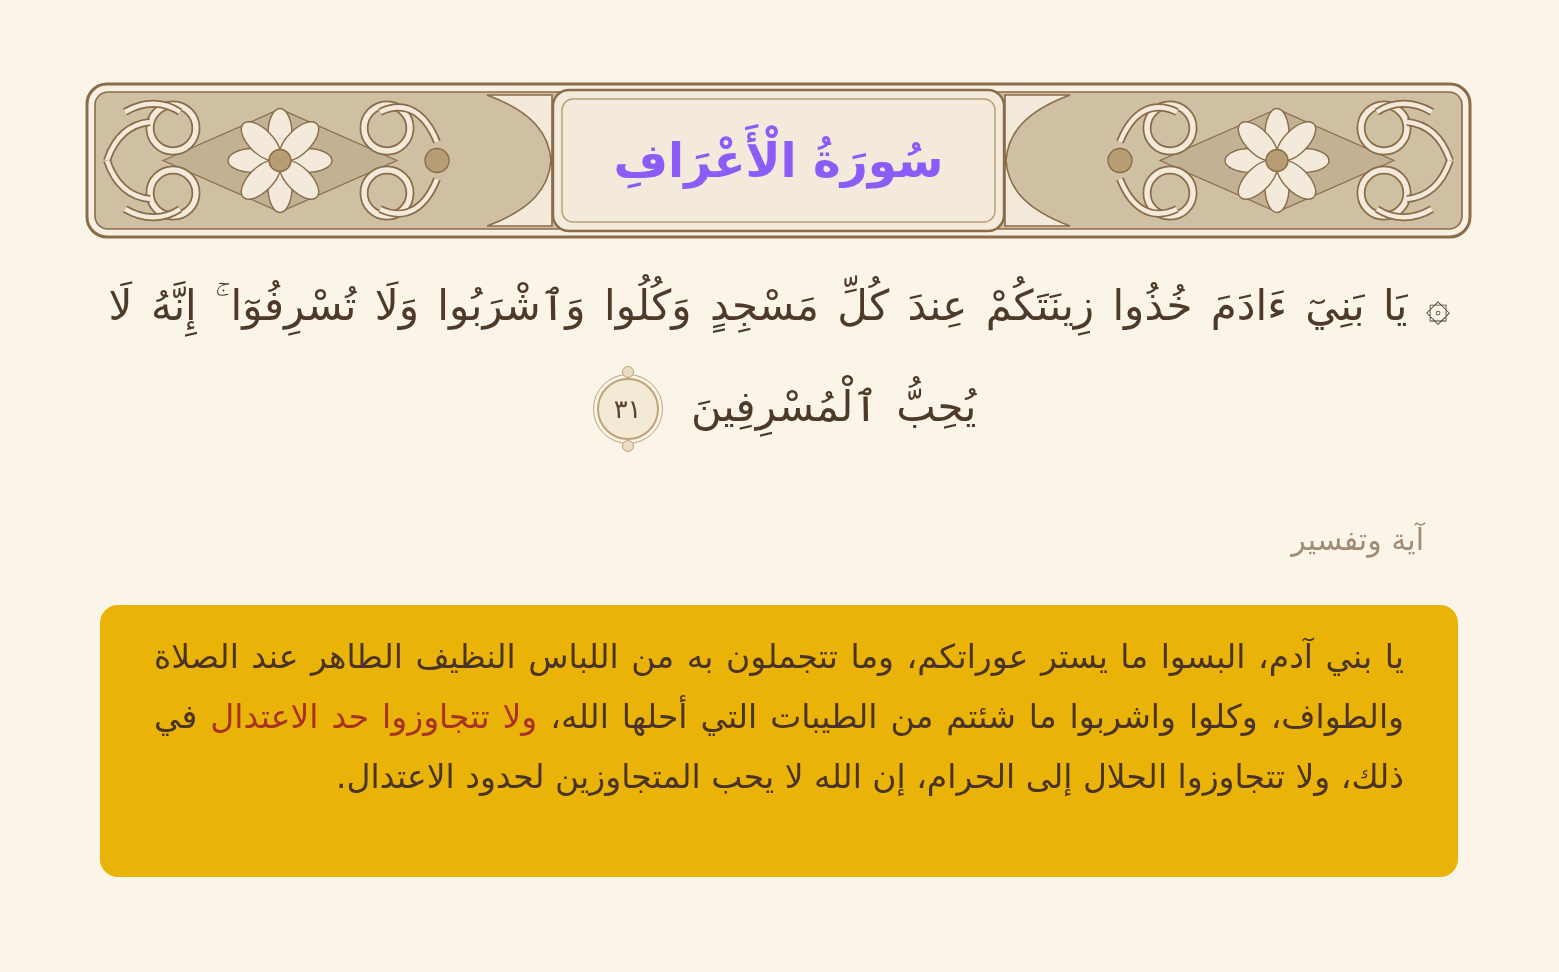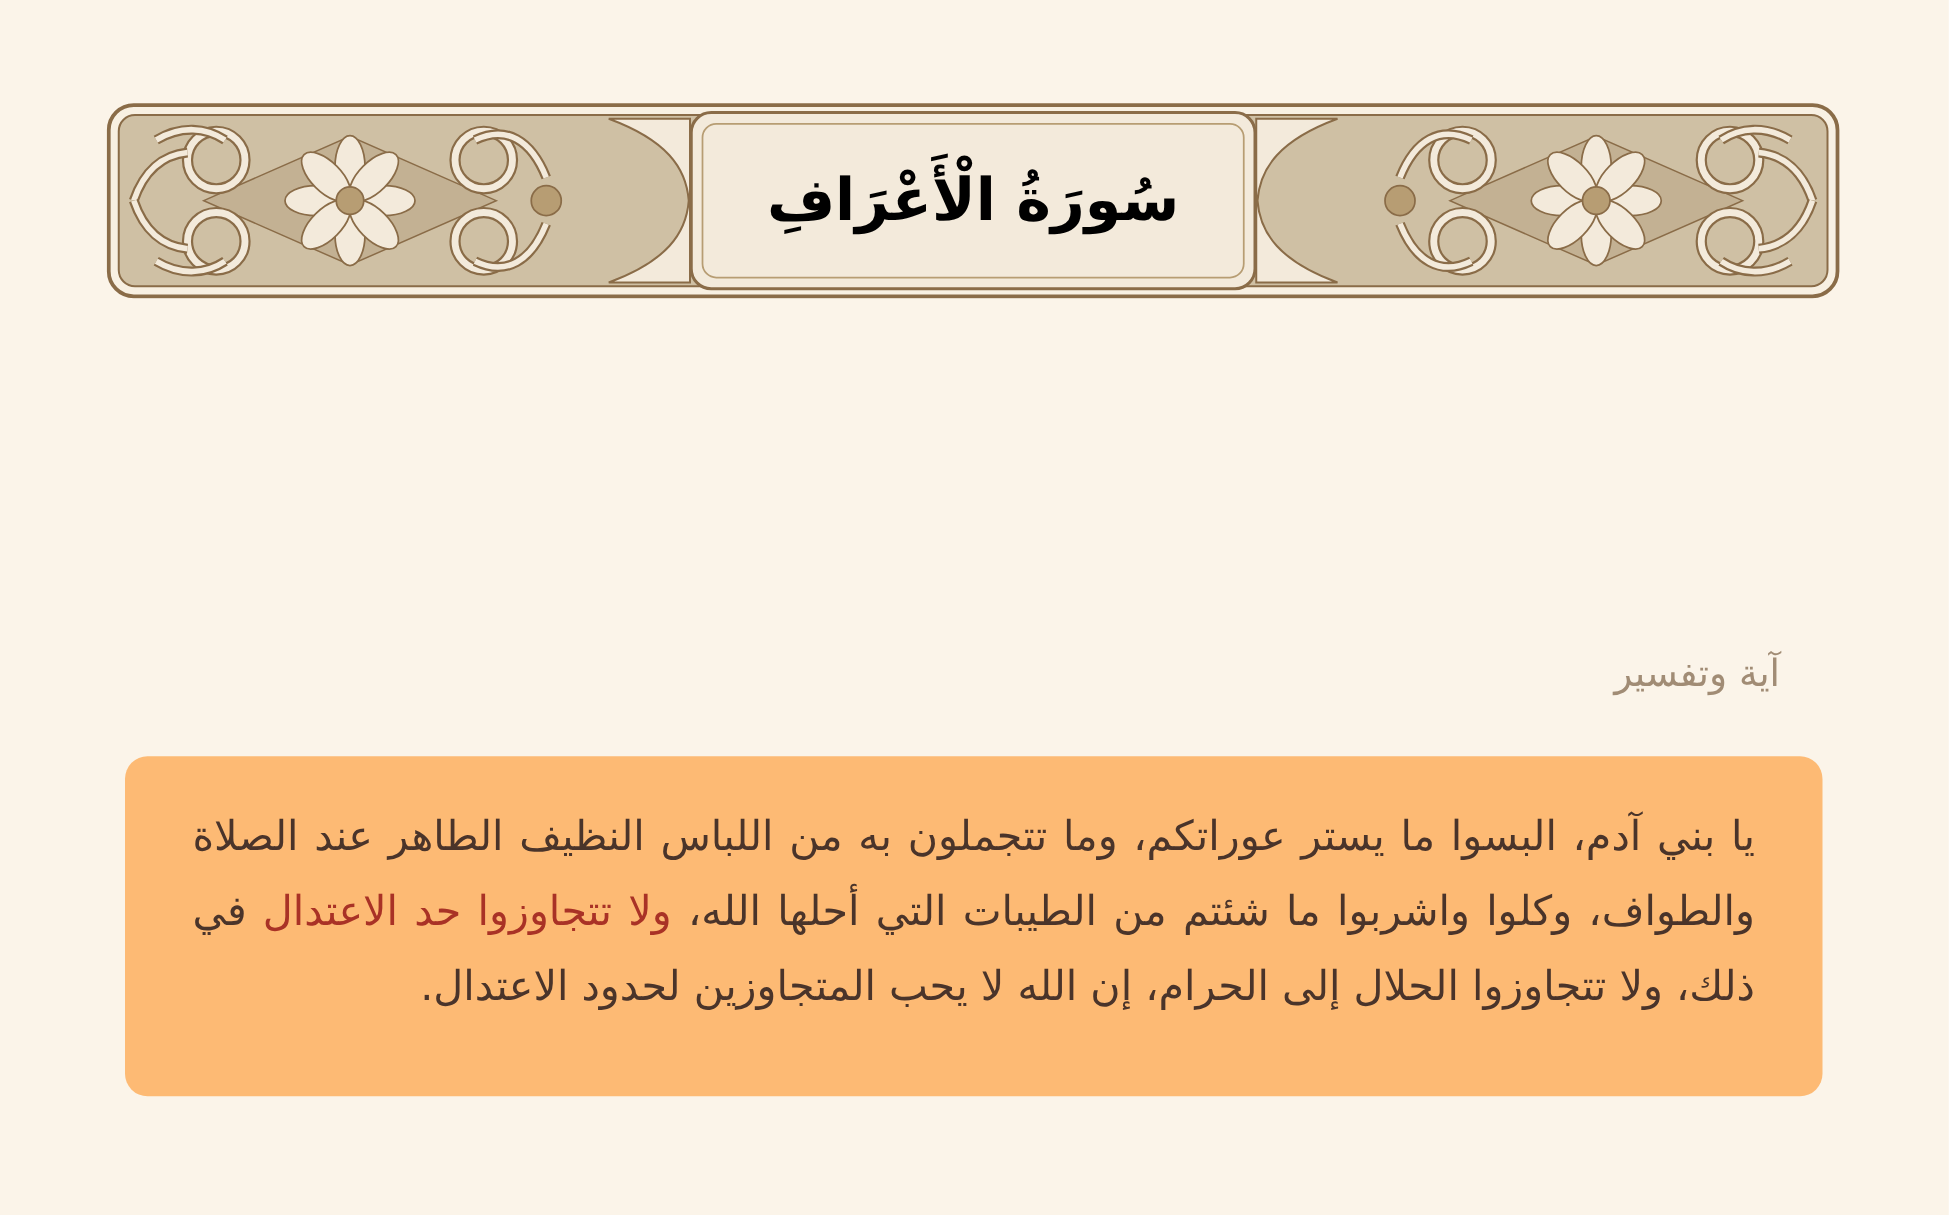--- a/index.html
+++ b/index.html
@@ -12,21 +12,21 @@
     direction:rtl;
   }
   
   .banner-wrap{
     position:absolute;left:85px;top:82px;width:1387px;height:157px;
   }
   .banner-wrap svg{position:absolute;inset:0;}
   .banner-title{
     position:absolute;inset:0;
     display:flex;align-items:center;justify-content:center;
-    font-size:47px;font-weight:bold;color:#000000;
+    font-size:47px;font-weight:bold;color:#8b5cf6;
     direction:rtl;letter-spacing:0px;
   }
   
   .verse-block{
     position:absolute;left:90px;top:256px;width:1379px;
     text-align:center;direction:rtl;
     font-size:42px;line-height:2.4;color:#4e3a28;
     word-spacing:5px;
   }
   .ayah-medallion{
@@ -49,22 +49,22 @@
   .ayah-medallion::after{bottom:-14px;}
   
   .section-label{
     position:absolute;right:135px;top:522px;
     font-size:30px;color:#a18c75;direction:rtl;
   }
   
   .tafsir-box{
     position:absolute;left:100px;top:605px;
     width:1358px;height:272px;box-sizing:border-box;
-    background:#fdba74;border-radius:18px;
-    padding:34px 54px 30px 54px;
+    background:#eab308;border-radius:18px;
+    padding:22px 54px 30px 54px;
   }
   .tafsir-text{
     margin:0;direction:rtl;
     font-size:33px;line-height:1.82;color:#4a342a;
     text-align:justify;text-align-last:right;
   }
   .tafsir-highlight{color:#a93226;}
 </style>
 </head>
 <body>
@@ -123,20 +123,27 @@
         <path d="M402 13 C 448 30 464 52 466 78.5 C 464 105 448 127 402 144 L 467 144 L 467 13 Z" fill="#f3eadb" stroke="#8a6c48" stroke-width="1.6"></path>
       </g>
       <use href="#orn-side" transform="translate(1387 0) scale(-1 1)"></use>
 
       <rect x="468" y="8" width="451" height="141" rx="16" fill="#f3eadb" stroke="#8a6c48" stroke-width="2.4"></rect>
       <rect x="477" y="17" width="433" height="123" rx="11" fill="none" stroke="#b79d73" stroke-width="1.4"></rect>
     </svg>
     <div class="banner-title">سُورَةُ الْأَعْرَافِ</div>
   </div>
 
+  <div class="verse-block">
+    <span>۞</span>
+    <span>يَا بَنِيٓ ءَادَمَ خُذُوا زِينَتَكُمْ عِندَ كُلِّ مَسْجِدٍ وَكُلُوا وَٱشْرَبُوا وَلَا تُسْرِفُوٓا ۚ إِنَّهُ لَا يُحِبُّ ٱلْمُسْرِفِينَ</span>
+    <span class="ayah-medallion">
+        <span>٣١</span>
+      </span>
+  </div>
 
   <div class="section-label">آية وتفسير</div>
 
   <div class="tafsir-box">
     <p class="tafsir-text"><span>يا بني آدم، البسوا ما يستر عوراتكم، وما تتجملون به من اللباس النظيف الطاهر عند الصلاة والطواف، وكلوا واشربوا ما شئتم من الطيبات التي أحلها الله، </span><span class="tafsir-highlight">ولا تتجاوزوا حد الاعتدال</span><span> في ذلك، ولا تتجاوزوا الحلال إلى الحرام، إن الله لا يحب المتجاوزين لحدود الاعتدال.</span></p>
   </div>
 
 </div>
 
 </body></html>

